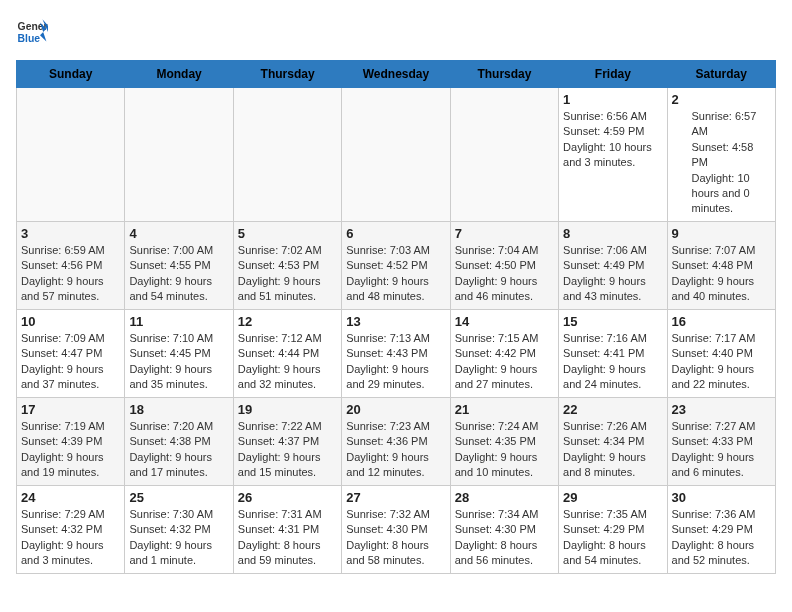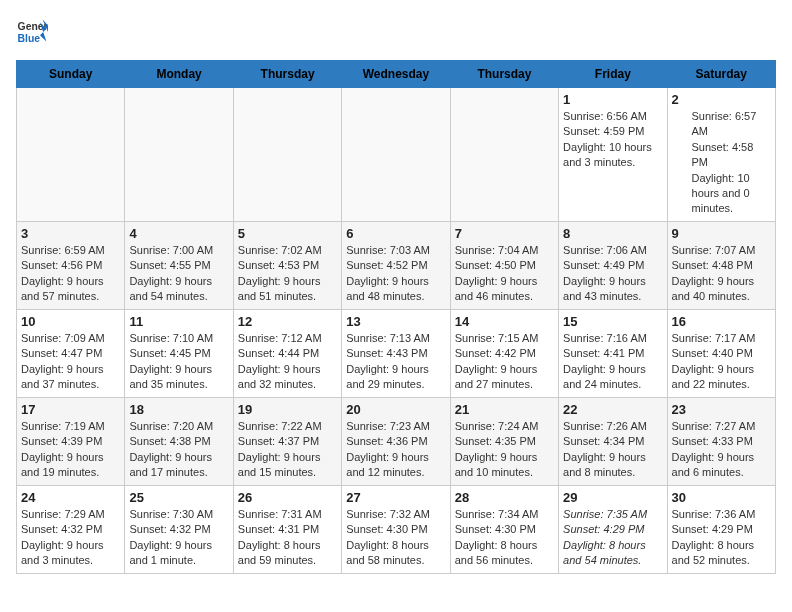--- a/index.html
+++ b/index.html
@@ -296,21 +296,21 @@
 Daylight: 8 hours and 58 minutes.</div>
         </td>
         <td style="background-color: rgb(255, 255, 255);">
           <span class="day-number">28</span>
           <div class="day-info" style="white-space: pre-line;">Sunrise: 7:34 AM
 Sunset: 4:30 PM
 Daylight: 8 hours and 56 minutes.</div>
         </td>
         <td style="background-color: rgb(255, 255, 255);">
           <span class="day-number">29</span>
-          <div class="day-info" style="white-space: pre-line; font-style: italic;">Sunrise: 7:35 AM
+          <div class="day-info" style="white-space: pre-line;">Sunrise: 7:35 AM
 Sunset: 4:29 PM
 Daylight: 8 hours and 54 minutes.</div>
         </td>
         <td style="background-color: rgb(255, 255, 255);">
           <span class="day-number">30</span>
           <div class="day-info" style="white-space: pre-line;">Sunrise: 7:36 AM
 Sunset: 4:29 PM
 Daylight: 8 hours and 52 minutes.</div>
         </td>
       </tr>

